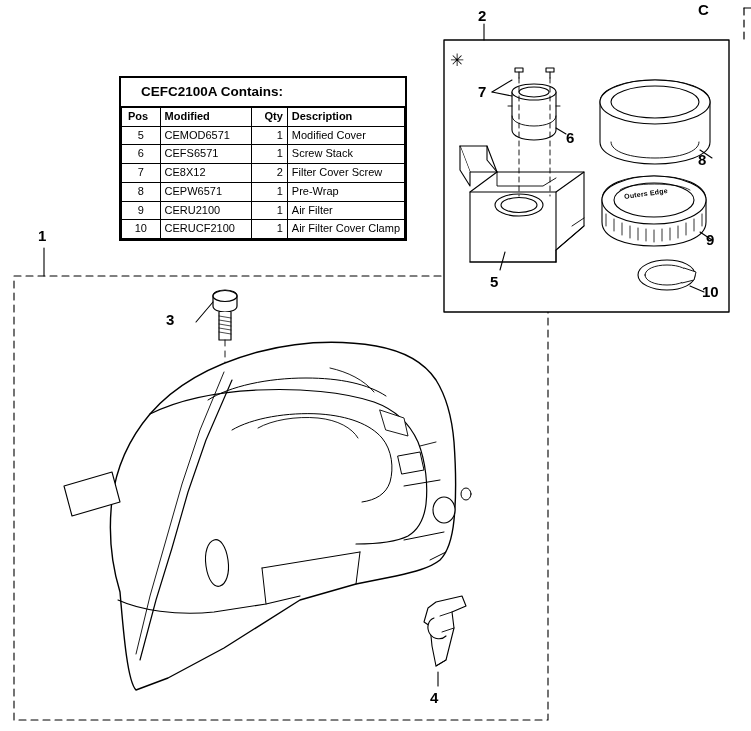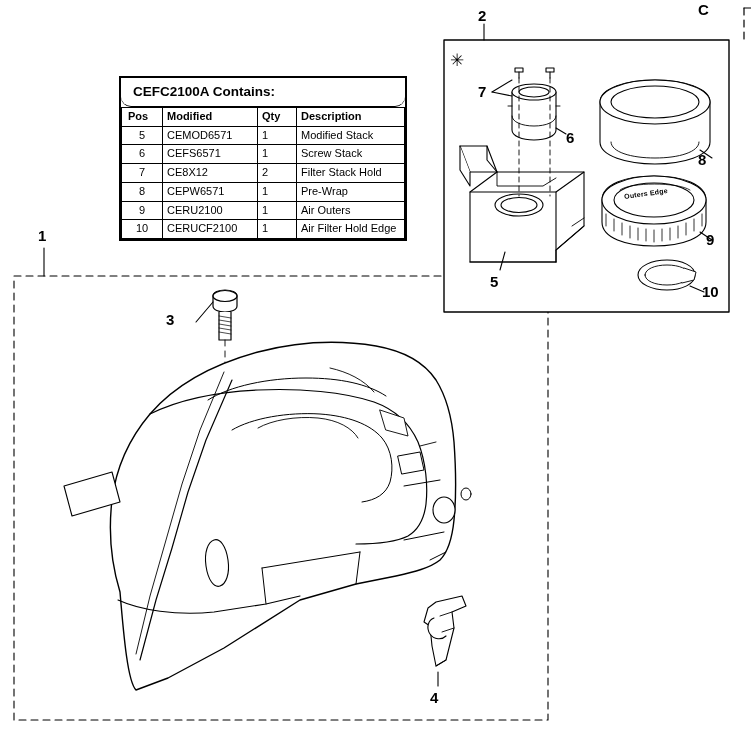--- a/index.html
+++ b/index.html
@@ -30,45 +30,44 @@
     left: 119px;
     top: 76px;
     width: 288px;
     border: 2px solid #000;
     background: #fff;
     box-sizing: border-box;
   }
   #parts-table-title {
     font-size: 13.5px;
     font-weight: bold;
-    padding: 7px 8px 6px 12px;
+    padding: 7px 8px 6px 20px;
     color: #000;
     border-bottom: 1px solid #000;
     line-height: 1.1;
-    border-radius: 10px;
   }
   table.parts {
     border-collapse: collapse;
     width: 100%;
     font-size: 11px;
     color: #000;
   }
   table.parts th, table.parts td {
     border: 1px solid #000;
     padding: 2px 4px;
     line-height: 1.25;
     white-space: nowrap;
   }
   table.parts th {
     font-weight: bold;
     text-align: left;
   }
   table.parts .c-pos   { width: 30px; text-align: center; }
   table.parts .c-art   { width: 86px; }
-  table.parts .c-qty   { width: 30px; text-align: left; }
+  table.parts .c-qty   { width: 30px; text-align: right; }
   table.parts .c-desc  { width: auto; }
   table.parts tr th:first-child { text-align: left; padding-left: 6px; }
   table.parts tr td:first-child { text-align: center; }
 
   
   .callout {
     position: absolute;
     font-size: 15px;
     font-weight: bold;
     color: #000;
@@ -275,51 +274,51 @@
           <th class="c-art">Modified</th>
           <th class="c-qty">Qty</th>
           <th class="c-desc">Description</th>
         </tr>
       </thead>
       <tbody>
         <tr>
           <td class="c-pos">5</td>
           <td class="c-art">CEMOD6571</td>
           <td class="c-qty">1</td>
-          <td class="c-desc">Modified Stack</td>
+          <td class="c-desc">Modified Cover</td>
         </tr>
         <tr>
           <td class="c-pos">6</td>
           <td class="c-art">CEFS6571</td>
           <td class="c-qty">1</td>
           <td class="c-desc">Screw Stack</td>
         </tr>
         <tr>
           <td class="c-pos">7</td>
           <td class="c-art">CE8X12</td>
           <td class="c-qty">2</td>
-          <td class="c-desc">Filter Stack Hold</td>
+          <td class="c-desc">Filter Cover Screw</td>
         </tr>
         <tr>
           <td class="c-pos">8</td>
           <td class="c-art">CEPW6571</td>
           <td class="c-qty">1</td>
           <td class="c-desc">Pre-Wrap</td>
         </tr>
         <tr>
           <td class="c-pos">9</td>
           <td class="c-art">CERU2100</td>
           <td class="c-qty">1</td>
-          <td class="c-desc">Air Outers</td>
+          <td class="c-desc">Air Filter</td>
         </tr>
         <tr>
           <td class="c-pos">10</td>
           <td class="c-art">CERUCF2100</td>
           <td class="c-qty">1</td>
-          <td class="c-desc">Air Filter Hold Edge</td>
+          <td class="c-desc">Air Filter Cover Clamp</td>
         </tr>
       </tbody>
     </table>
   </div>
 
   <div class="callout" style="left:698px; top:2px;">C</div>
   <div class="callout" style="left:38px;  top:228px;">1</div>
   <div class="callout" style="left:478px; top:8px;">2</div>
   <div class="callout" style="left:166px; top:312px;">3</div>
   <div class="callout" style="left:430px; top:690px;">4</div>

